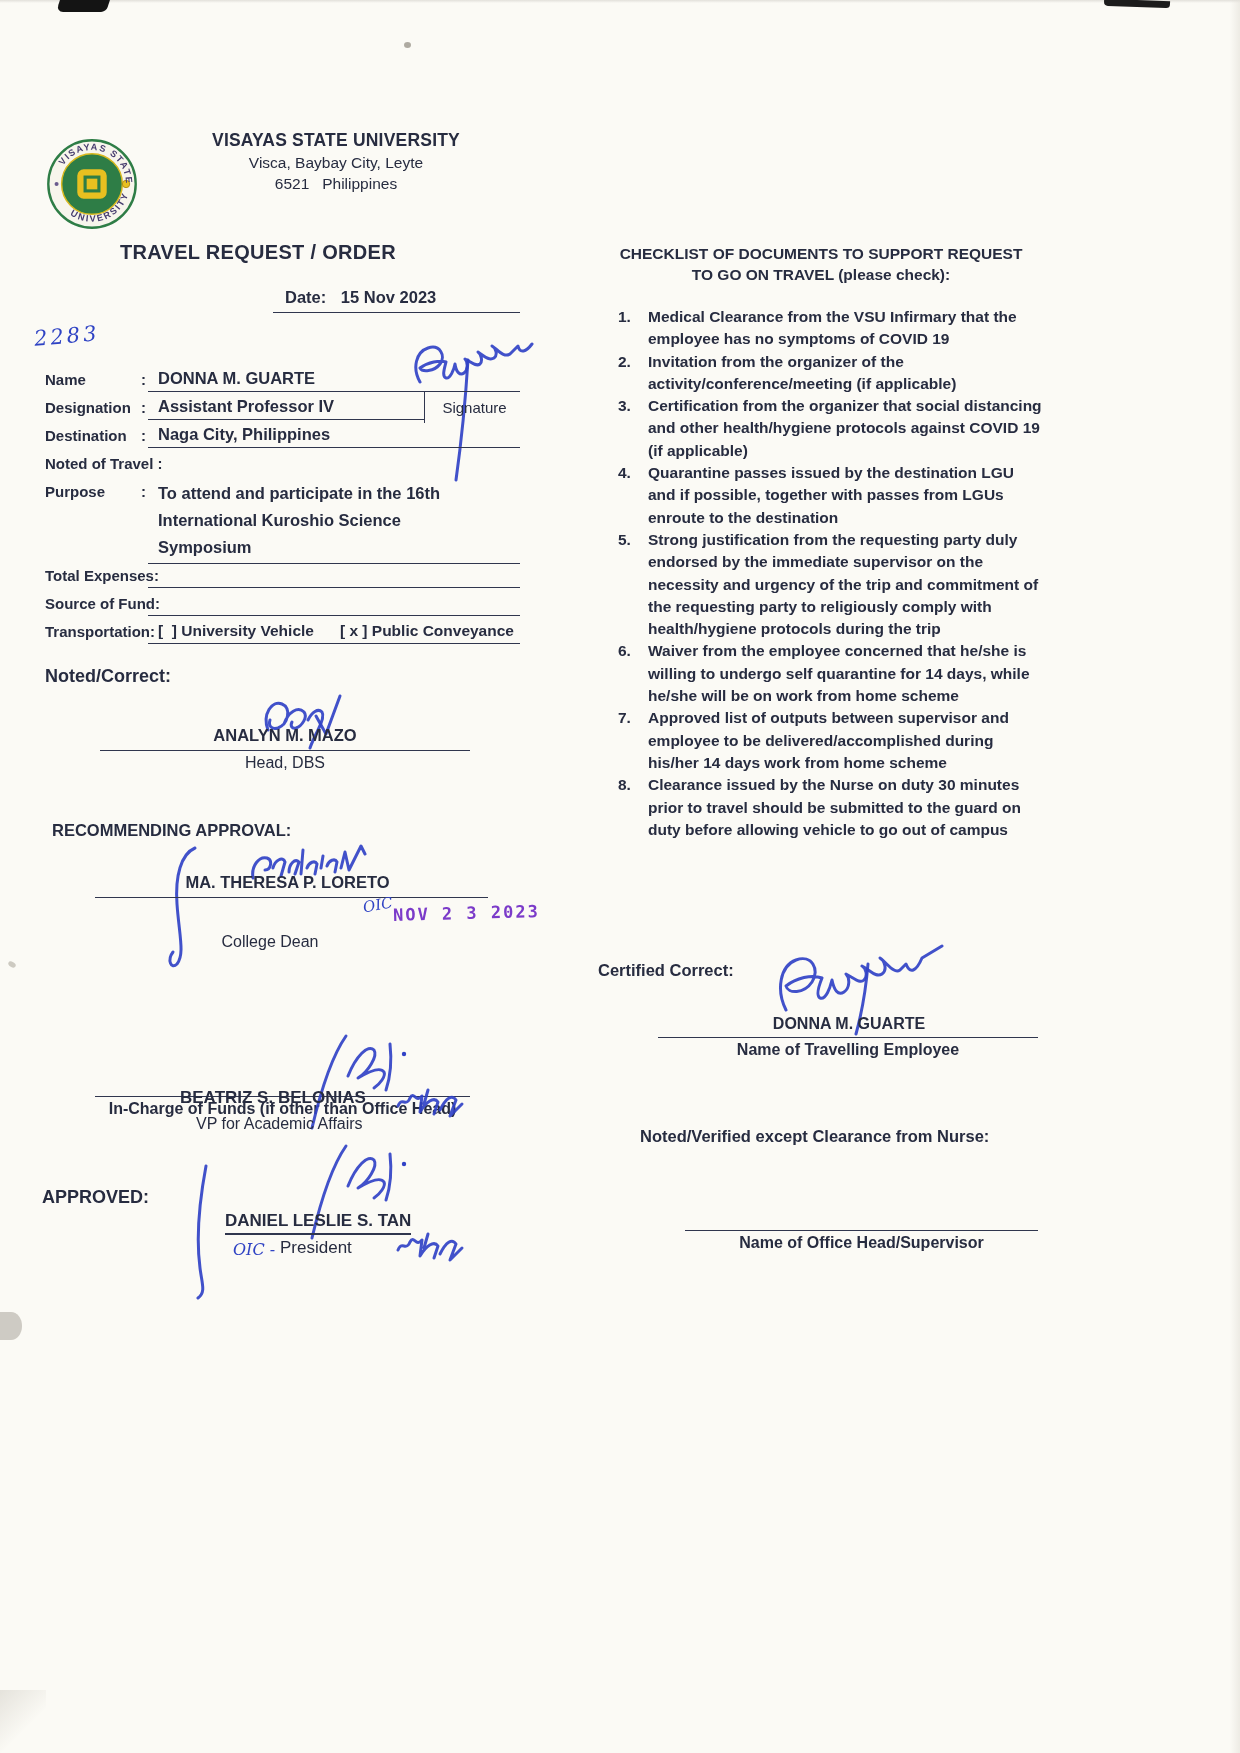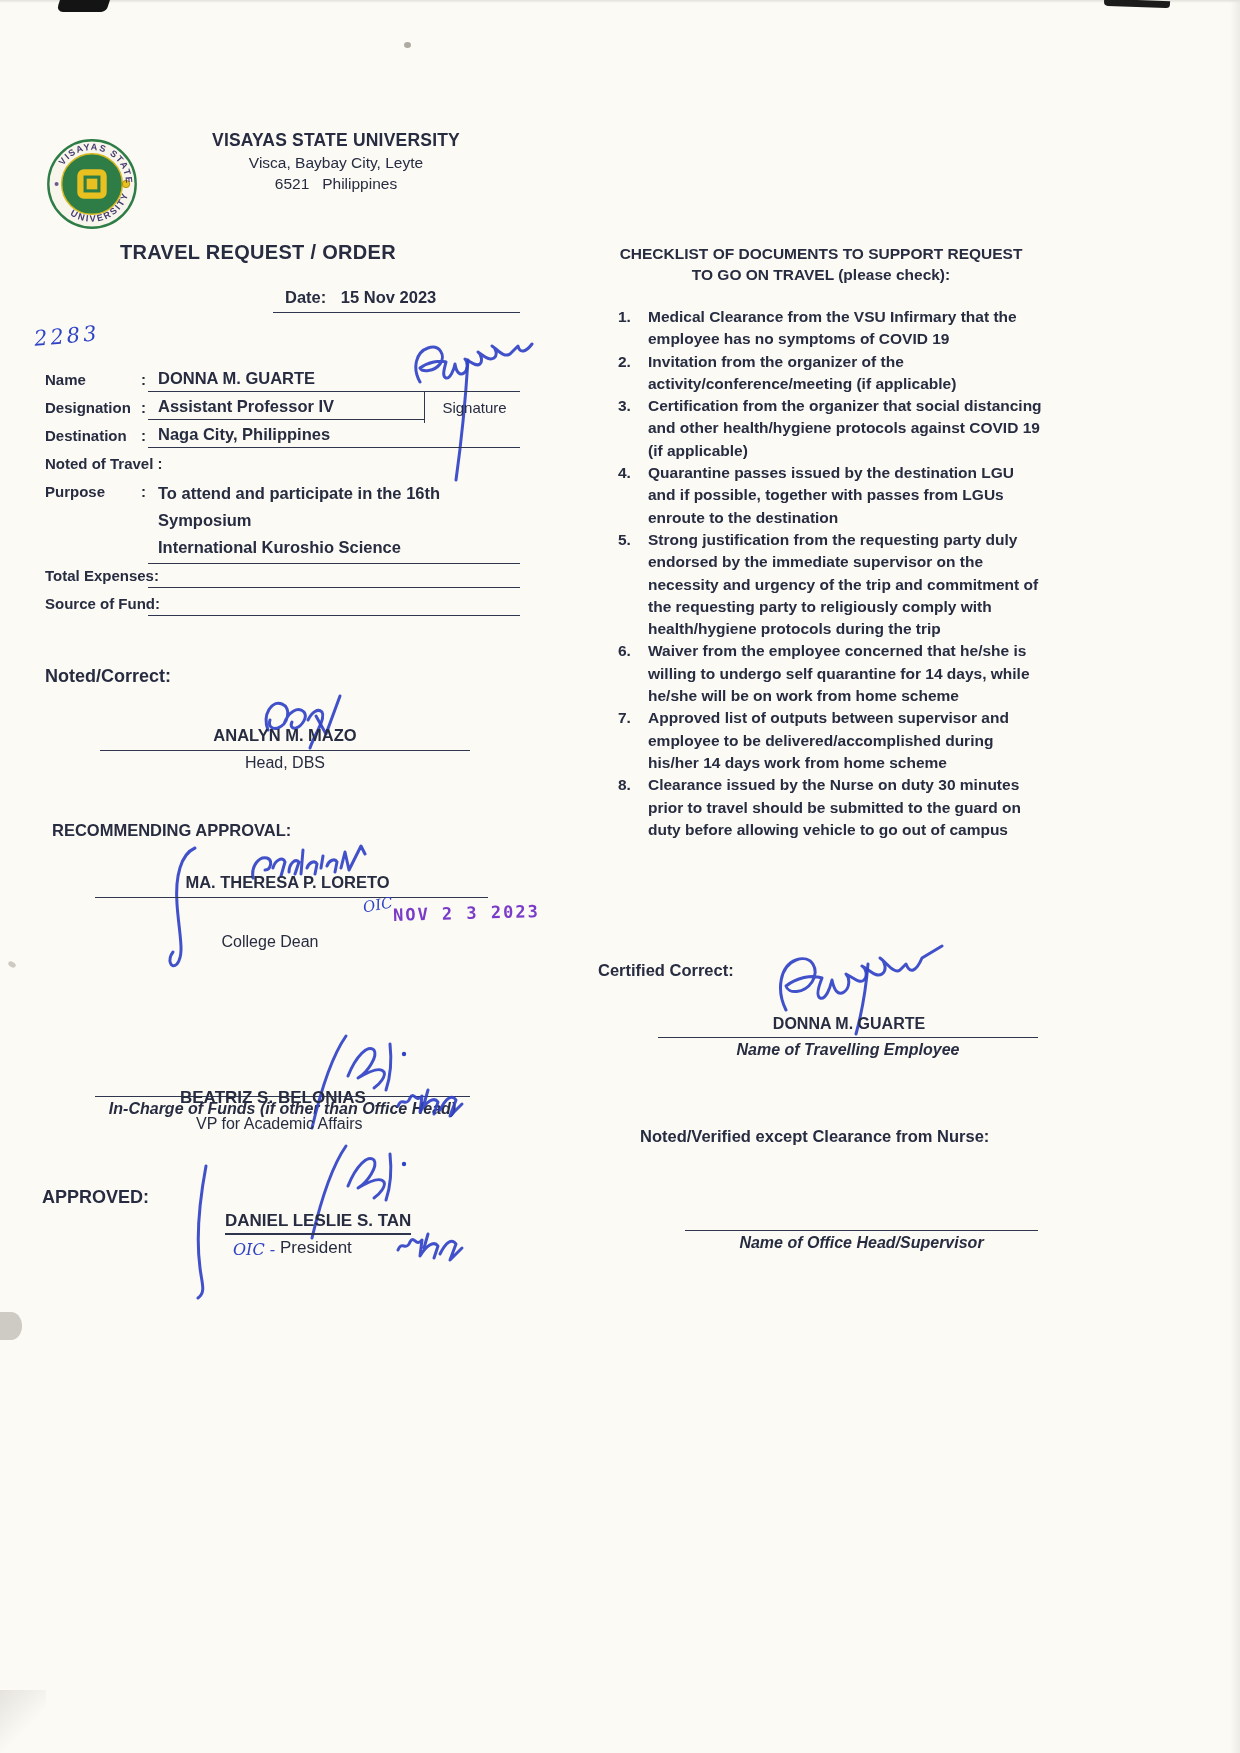--- a/index.html
+++ b/index.html
@@ -60,21 +60,21 @@
   .opt + .opt { margin-left:26px; }
   .fline .optwrap { position:absolute; left:10px; top:4px; white-space:nowrap; }
 
   
   .sec-head { font-weight:700; }
   .scribble { position:absolute; pointer-events:none; }
   .scribble path { fill:none; stroke:#3142c6; stroke-width:3; stroke-linecap:round; stroke-linejoin:round; opacity:.92; }
   .signame { font-size:16.5px; font-weight:700; text-align:center; }
   .sigline { border-top:1.7px solid #30364e; }
   .sigtitle { font-size:16px; text-align:center; }
-  .ital { font-style:italic; font-weight:700; }
+  .ital { font-weight:700; }
   .hand { color:#2f43c4; font-family:"DejaVu Serif", serif; font-style:italic; }
   .stamp { color:#7b3bc9; font-family:"DejaVu Sans Mono", monospace; font-weight:700; font-size:17px; letter-spacing:2px; transform:rotate(-1.5deg); white-space:pre; }
 
   
   .chk-title { left:600px; top:243px; width:442px; text-align:center; font-size:15.5px; font-weight:700; line-height:21px; }
   .chk-list { left:618px; top:306px; width:424px; }
   .chk-item { display:flex; font-size:15.5px; font-weight:700; line-height:22.3px; }
   .chk-num { width:30px; flex:0 0 30px; }
   .chk-text { flex:1; }
 
@@ -163,39 +163,47 @@
 
   <div class="frow" style="top:450px;">
     <span class="flabel">Noted of Travel :</span>
   </div>
 
   <div class="frow" style="top:478px; height:86px;">
     <span class="flabel">Purpose</span>
     <span class="fcolon">:</span>
     <div class="fline purpose-lines" style="border-bottom:1.7px solid #30364e; height:86px;">
       <div>To attend and participate in the 16th</div>
+      <div>International Kuroshio Science</div>
       <div>Symposium</div>
-      <div>International Kuroshio Science</div>
     </div>
   </div>
 
   <div class="frow" style="top:562px;">
     <span class="flabel">Total Expenses:</span>
     <span class="fline">
         <span class="fval"></span>
       </span>
   </div>
 
   <div class="frow" style="top:590px;">
     <span class="flabel">Source of Fund:</span>
     <span class="fline">
         <span class="fval"></span>
       </span>
   </div>
 
+  <div class="frow" style="top:618px;">
+    <span class="flabel">Transportation:</span>
+    <span class="fline">
+      <span class="optwrap">
+        <span class="opt"><span class="opt-box">[  ]</span>  <span>University Vehicle</span></span><span class="opt"><span class="opt-box">[ x ]</span> <span>Public Conveyance</span></span>
+      </span>
+    </span>
+  </div>
 
   <div class="abs sec-head" style="left:45px; top:666px; font-size:18px;">Noted/Correct:</div>
 
   <svg class="scribble" style="left:252px; top:690px;" width="100" height="64" viewBox="0 0 100 64">
     <path d="M16,40 C10,24 20,10 30,14 C40,18 36,34 26,38 C20,40 16,36 18,30 M32,34 C36,22 46,16 52,22 C56,27 50,36 44,38 C40,39 38,36 40,32 M56,30 C60,22 66,18 70,22 C72,25 70,32 66,40 C63,46 60,52 58,58"></path>
     <path d="M64,26 L74,44 L88,6"></path>
   </svg>
   <div class="abs signame" style="left:100px; top:726px; width:370px;">ANALYN M. MAZO</div>
   <div class="abs sigline" style="left:100px; top:750px; width:370px;"></div>
   <div class="abs sigtitle" style="left:100px; top:754px; width:370px;">Head, DBS</div>

